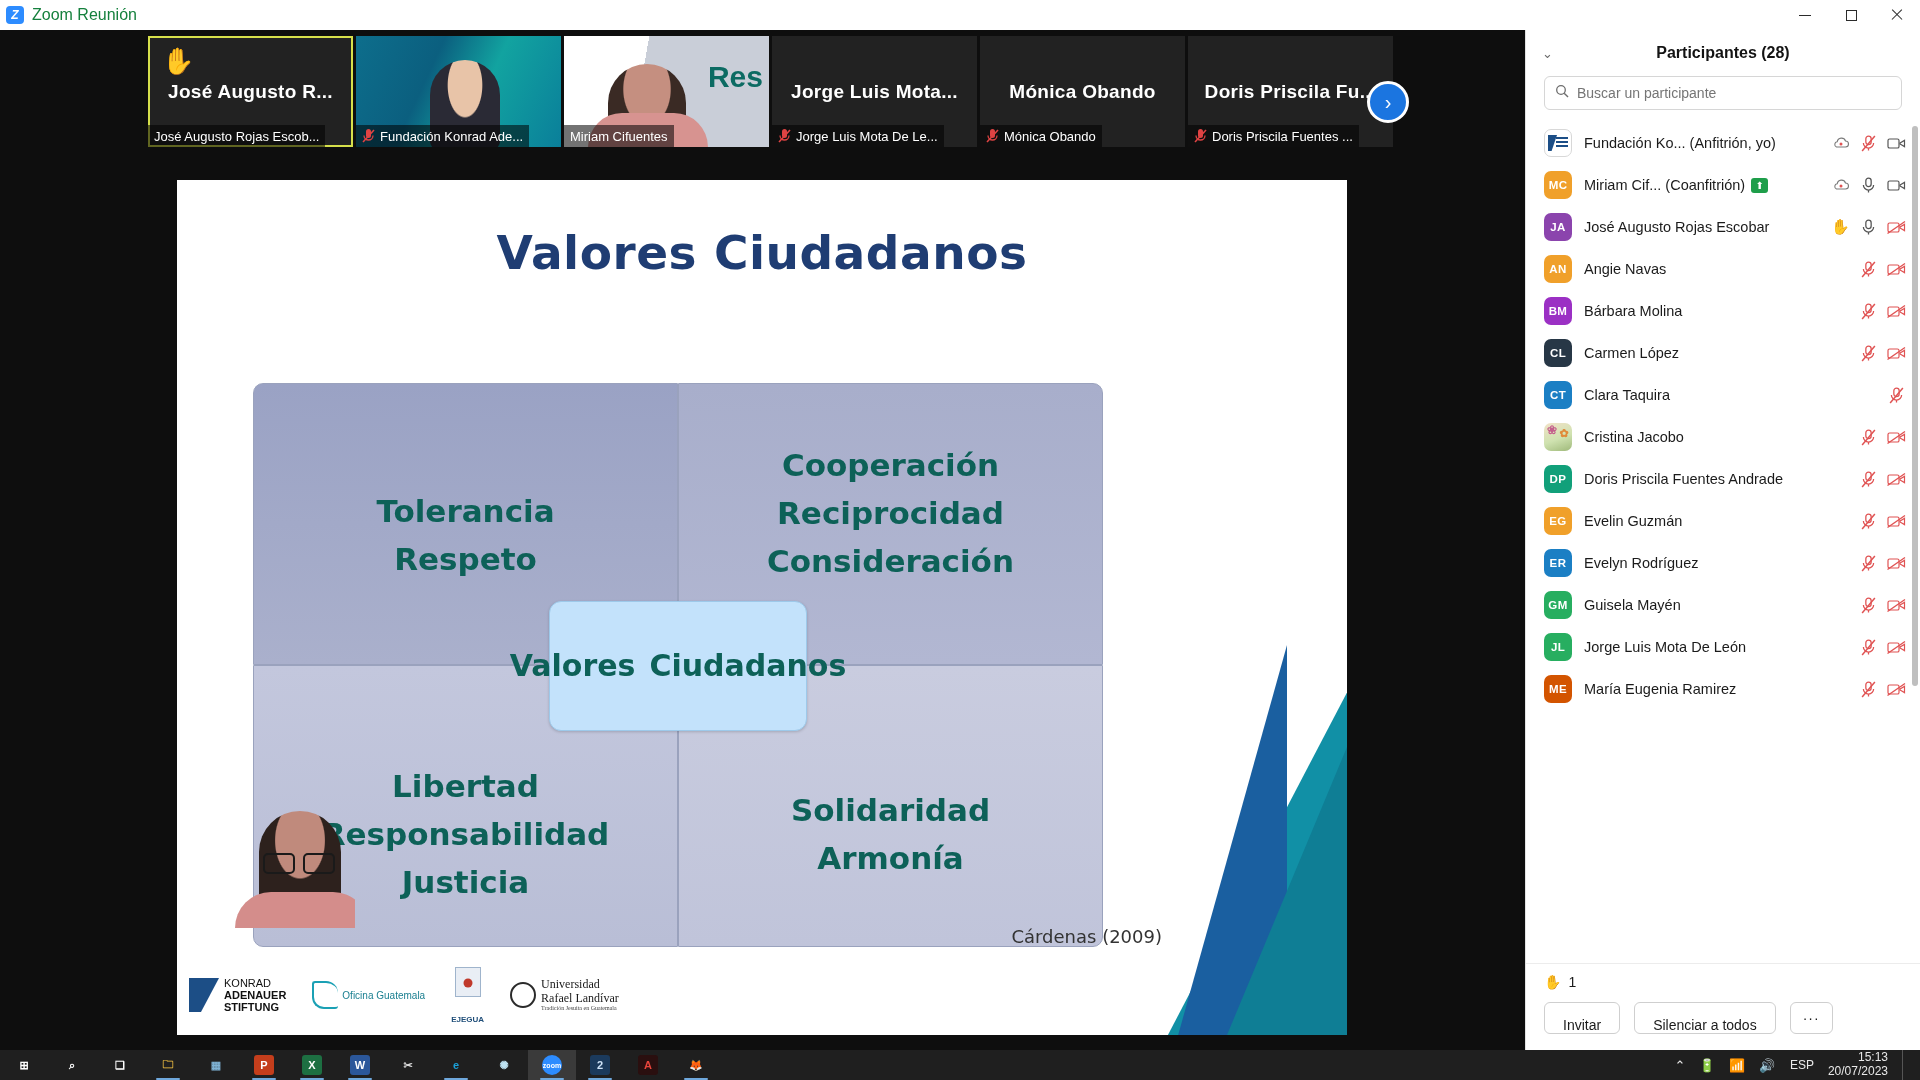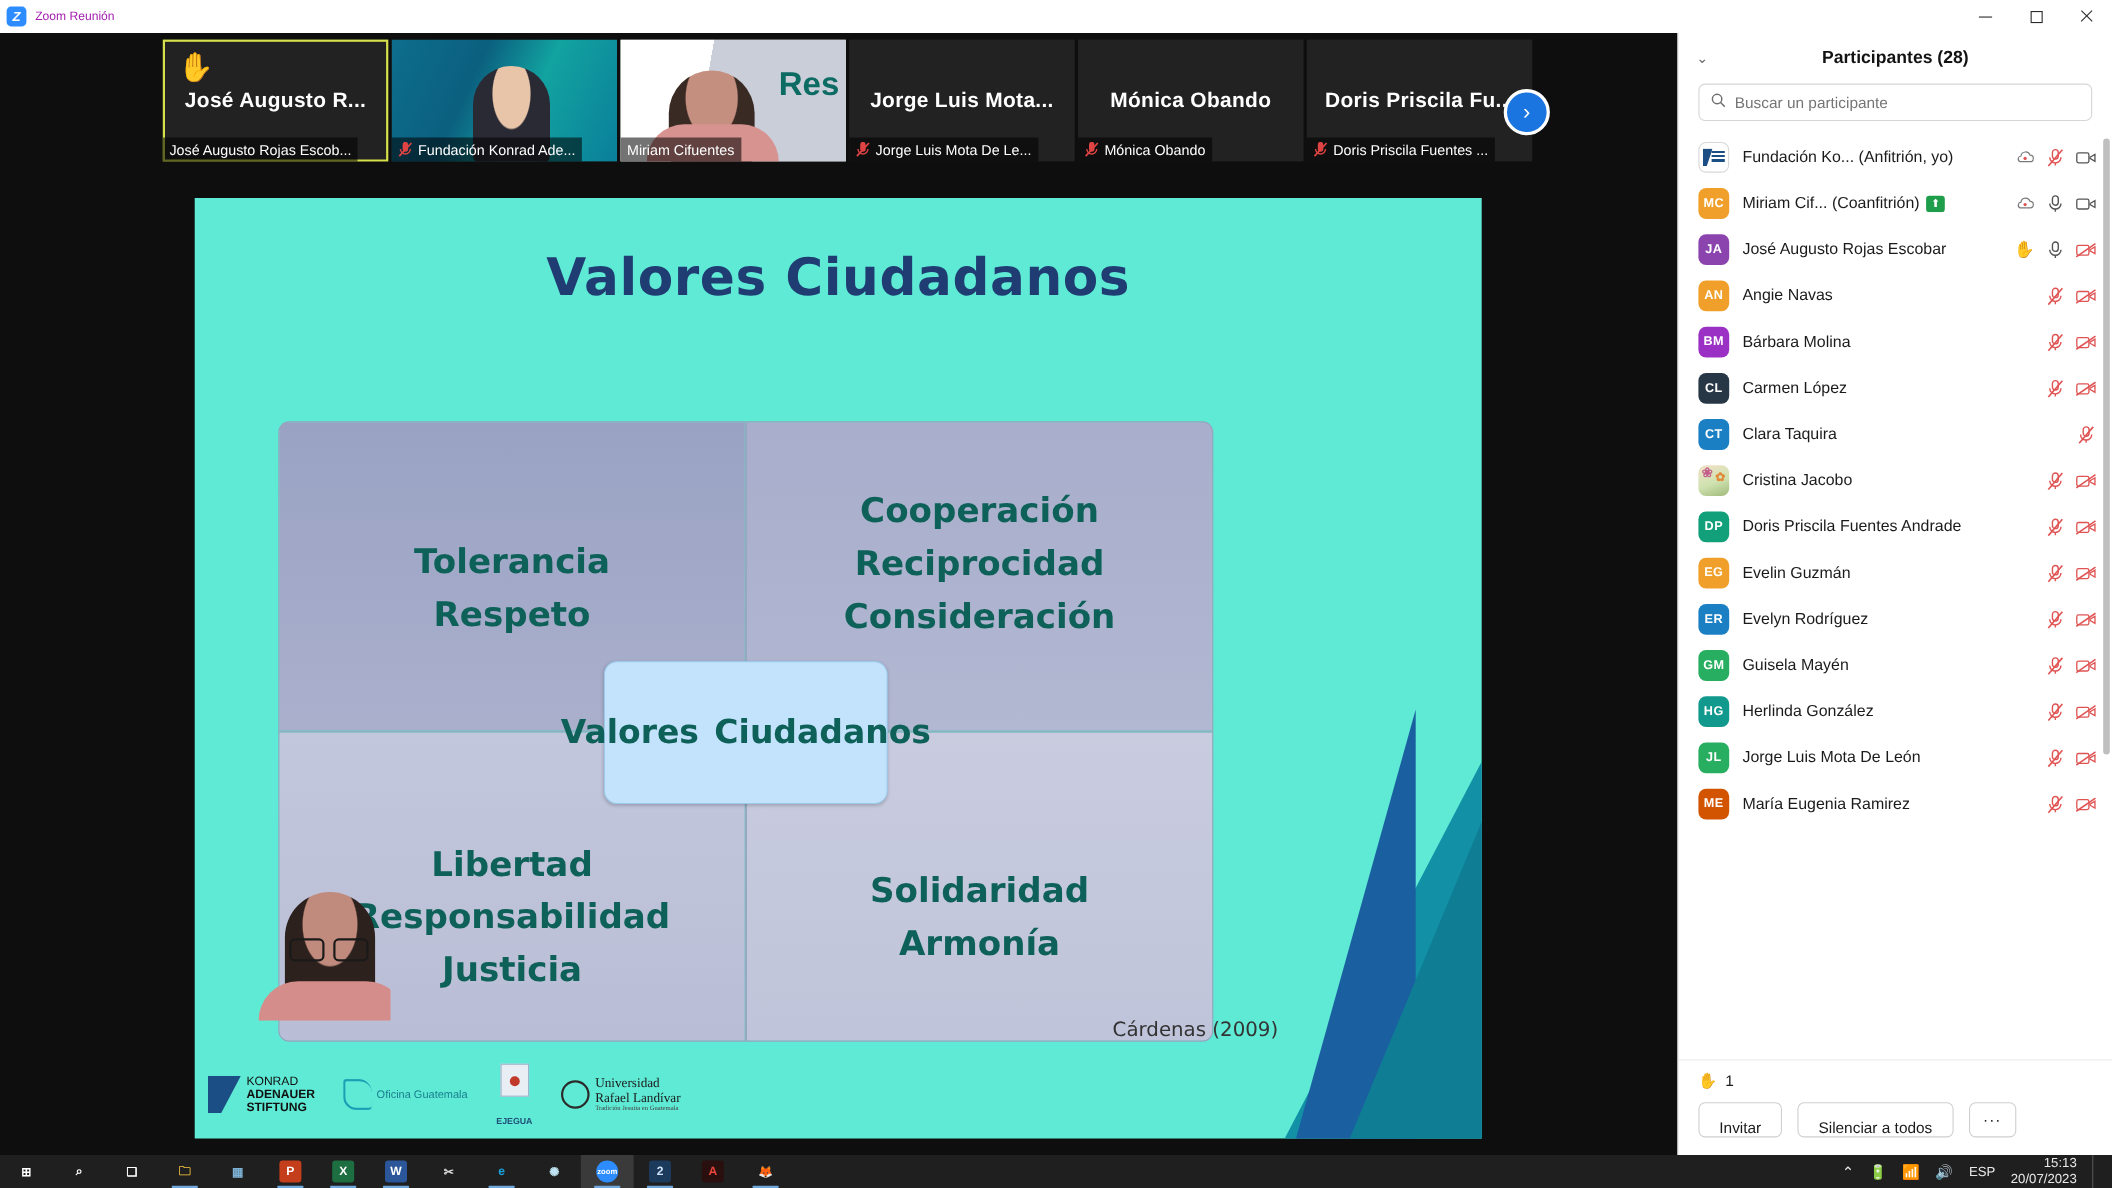--- a/index.html
+++ b/index.html
@@ -15,21 +15,21 @@
   .titlebar {
     position: absolute; left: 0; top: 0; width: 1920px; height: 30px;
     background: #ffffff; display: flex; align-items: center;
   }
   .tb-logo {
     width: 18px; height: 18px; margin-left: 6px; border-radius: 4px;
     background: #2d8cff; color: #fff; font-size: 12px; font-weight: bold;
     display: flex; align-items: center; justify-content: center;
     font-style: italic;
   }
-  .tb-title { margin-left: 8px; font-size: 11px; color: #a21caf; }
+  .tb-title { margin-left: 8px; font-size: 16px; color: #15803d; }
   .tb-spacer { flex: 1; }
   .tb-btn {
     width: 46px; height: 30px; display: flex; align-items: center;
     justify-content: center; color: #2b2b2b; font-size: 14px;
   }
   .gl-min { width: 12px; height: 1px; background: #2b2b2b; }
   .gl-max { width: 11px; height: 11px; border: 1px solid #2b2b2b; }
   .gl-close { position: relative; width: 14px; height: 14px; }
   .gl-close:before, .gl-close:after {
     content: ""; position: absolute; left: 0; top: 6px;
@@ -139,21 +139,21 @@
   }
   .rec-label { color: #e6e6e6; font-size: 14px; }
 
   
   .stage {
     position: absolute; left: 0; top: 117px;
     width: 1520px; height: 903px; background: #0e0e0e;
   }
   .slide {
     position: absolute; left: 177px; top: 33px;
-    width: 1170px; height: 855px; background: #5eead4; overflow: hidden;
+    width: 1170px; height: 855px; background: #ffffff; overflow: hidden;
   }
   .slide-corner {
     position: absolute; right: 0; bottom: 0; width: 300px; height: 440px;
     overflow: hidden;
   }
   .slide-corner .tri1 {
     position: absolute; right: -30px; bottom: -40px;
     width: 0; height: 0;
     border-left: 230px solid transparent;
     border-bottom: 440px solid #1190a6;
@@ -877,41 +877,20 @@
               <span class="slot">
                 <svg width="19" height="15" viewBox="0 0 19 14">
                   <rect x="1" y="2.5" width="11" height="9" rx="1.6" stroke="#e05353" stroke-width="1.2" fill="none"></rect>
                   <path d="M13 6.5l4.5-2.6v6.2L13 7.5z" stroke="#e05353" stroke-width="1.2" fill="none"></path>
                   <line x1="0.5" y1="13" x2="18" y2="1" stroke="#e05353" stroke-width="1.4"></line>
                 </svg>
               </span>
             </div>
           </div>
           <div class="prow">
-            <div class="avatar" style="background:#11998e;">HG</div>
-            <div class="pname">Herlinda González</div>
-            <div class="picons">
-              <span class="slot">
-                <svg width="17" height="17" viewBox="0 0 14 16">
-                  <rect x="4.5" y="1" width="5" height="8" rx="2.5" stroke="#e05353" stroke-width="1.2" fill="none"></rect>
-                  <path d="M2.2 7.5a4.8 4.8 0 0 0 9.6 0" stroke="#e05353" stroke-width="1.2" fill="none"></path>
-                  <line x1="7" y1="12.3" x2="7" y2="14.6" stroke="#e05353" stroke-width="1.2"></line>
-                  <line x1="1" y1="15" x2="13" y2="1" stroke="#e05353" stroke-width="1.4"></line>
-                </svg>
-              </span>
-              <span class="slot">
-                <svg width="19" height="15" viewBox="0 0 19 14">
-                  <rect x="1" y="2.5" width="11" height="9" rx="1.6" stroke="#e05353" stroke-width="1.2" fill="none"></rect>
-                  <path d="M13 6.5l4.5-2.6v6.2L13 7.5z" stroke="#e05353" stroke-width="1.2" fill="none"></path>
-                  <line x1="0.5" y1="13" x2="18" y2="1" stroke="#e05353" stroke-width="1.4"></line>
-                </svg>
-              </span>
-            </div>
-          </div>
-          <div class="prow">
             <div class="avatar" style="background:#27ae60;">JL</div>
             <div class="pname">Jorge Luis Mota De León</div>
             <div class="picons">
               <span class="slot">
                 <svg width="17" height="17" viewBox="0 0 14 16">
                   <rect x="4.5" y="1" width="5" height="8" rx="2.5" stroke="#e05353" stroke-width="1.2" fill="none"></rect>
                   <path d="M2.2 7.5a4.8 4.8 0 0 0 9.6 0" stroke="#e05353" stroke-width="1.2" fill="none"></path>
                   <line x1="7" y1="12.3" x2="7" y2="14.6" stroke="#e05353" stroke-width="1.2"></line>
                   <line x1="1" y1="15" x2="13" y2="1" stroke="#e05353" stroke-width="1.4"></line>
                 </svg>

